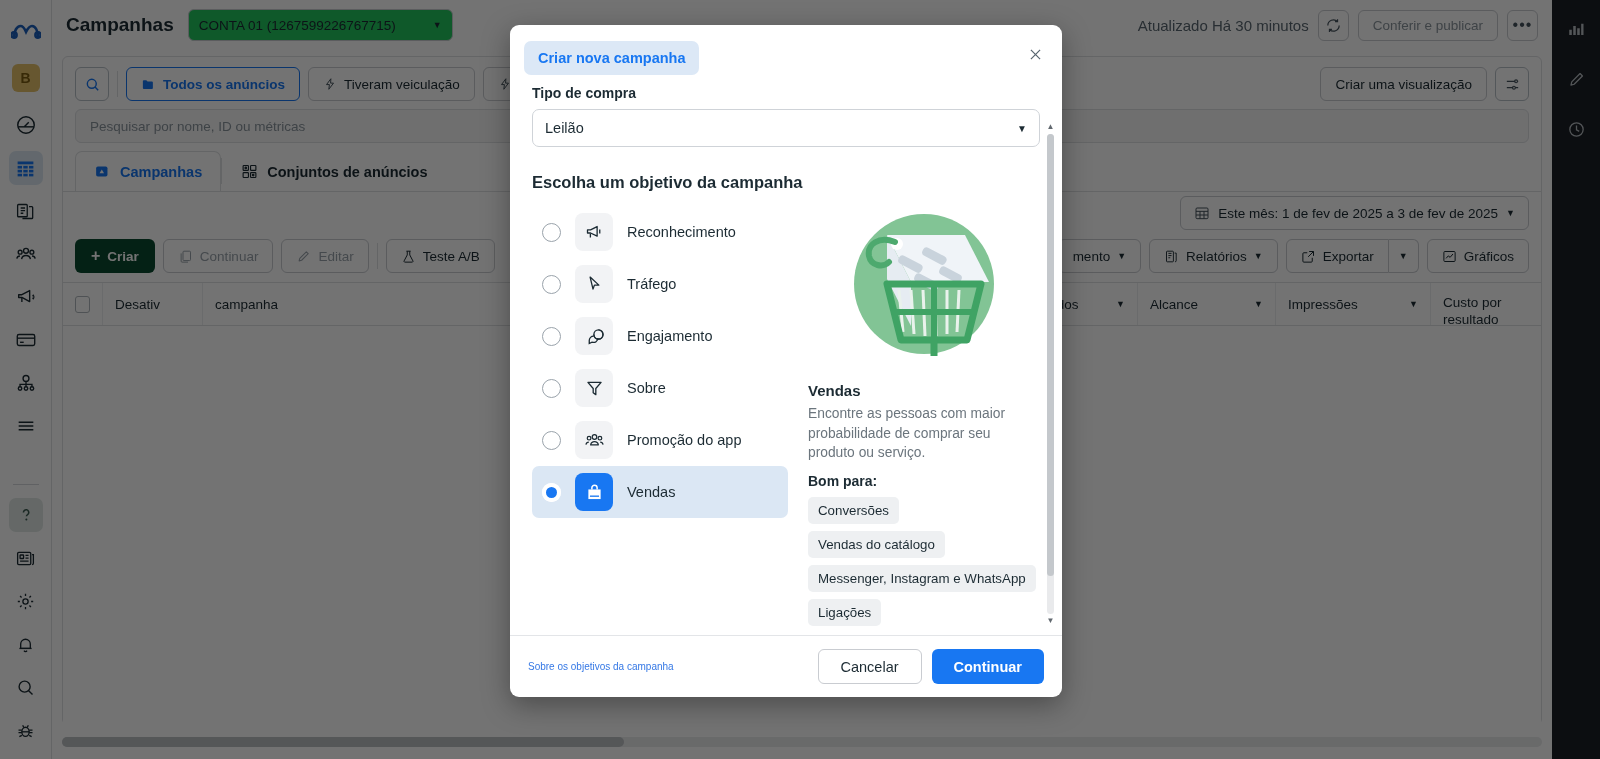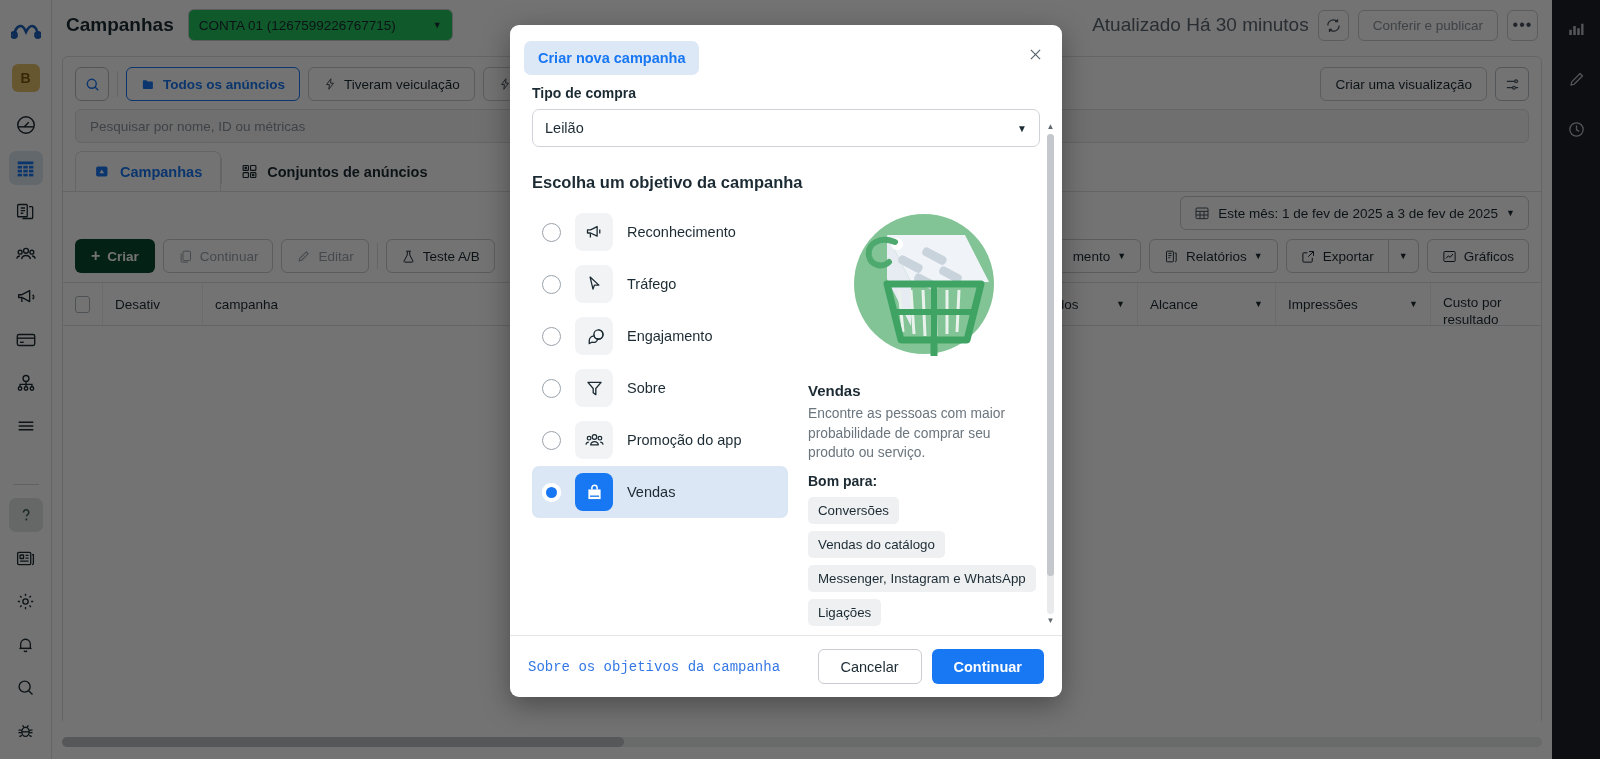--- a/index.html
+++ b/index.html
@@ -50,21 +50,21 @@
     display: flex; align-items: center; padding: 0 14px;
     background: #ffffff;
   }
   .page-title { font-size: 19px; font-weight: bold; color: #1c2b33; margin-right: 14px; }
   .acct-select {
     height: 32px; min-width: 265px; border: 1px solid #c9ccd1; border-radius: 6px;
     display: flex; align-items: center; justify-content: space-between;
     padding: 0 10px; font-size: 13.5px; color: #1c2b33; background: #22c55e;
   }
   .topbar-right { margin-left: auto; display: flex; align-items: center; gap: 9px; }
-  .updated-text { font-size: 19px; color: #5a6771; }
+  .updated-text { font-size: 15px; color: #5a6771; }
   .icon-btn {
     height: 31px; min-width: 31px; border: 1px solid #c9ccd1; border-radius: 6px;
     display: flex; align-items: center; justify-content: center; background: #fff; color: #46535d;
   }
   .ghost-btn {
     height: 31px; border: 1px solid #c9ccd1; border-radius: 6px; background: #fff;
     display: flex; align-items: center; padding: 0 14px; font-size: 13.5px; color: #8a949c;
   }
 
   
@@ -192,21 +192,21 @@
 
   .mscroll { position: absolute; right: 6px; top: 48px; bottom: 10px; width: 11px; display: flex; flex-direction: column; align-items: center; }
   .mscroll .arrow { font-size: 8px; color: #61686f; line-height: 1; }
   .mscroll .track { flex: 1; width: 7px; background: #e9eaec; border-radius: 4px; margin: 3px 0; }
   .mscroll .thumb { width: 7px; height: 92%; background: #c4c8cc; border-radius: 4px; }
 
   .modal-foot {
     border-top: 1px solid #e3e5e8; height: 62px; display: flex; align-items: center;
     padding: 0 18px; gap: 10px;
   }
-  .foot-link { font-size: 14px; color: #3578e5; font-family: Liberation Mono, monospace; }
+  .foot-link { font-size: 10px; color: #3578e5; }
   .btn-cancel {
     margin-left: auto; height: 35px; padding: 0 22px; border: 1px solid #c9ccd1;
     border-radius: 6px; background: #fff; font-size: 14.5px; color: #1c2b33;
     display: flex; align-items: center;
   }
   .btn-continue {
     height: 35px; padding: 0 22px; border-radius: 6px; background: #1877f2;
     color: #fff; font-size: 14.5px; font-weight: bold; display: flex; align-items: center;
   }
 </style>

